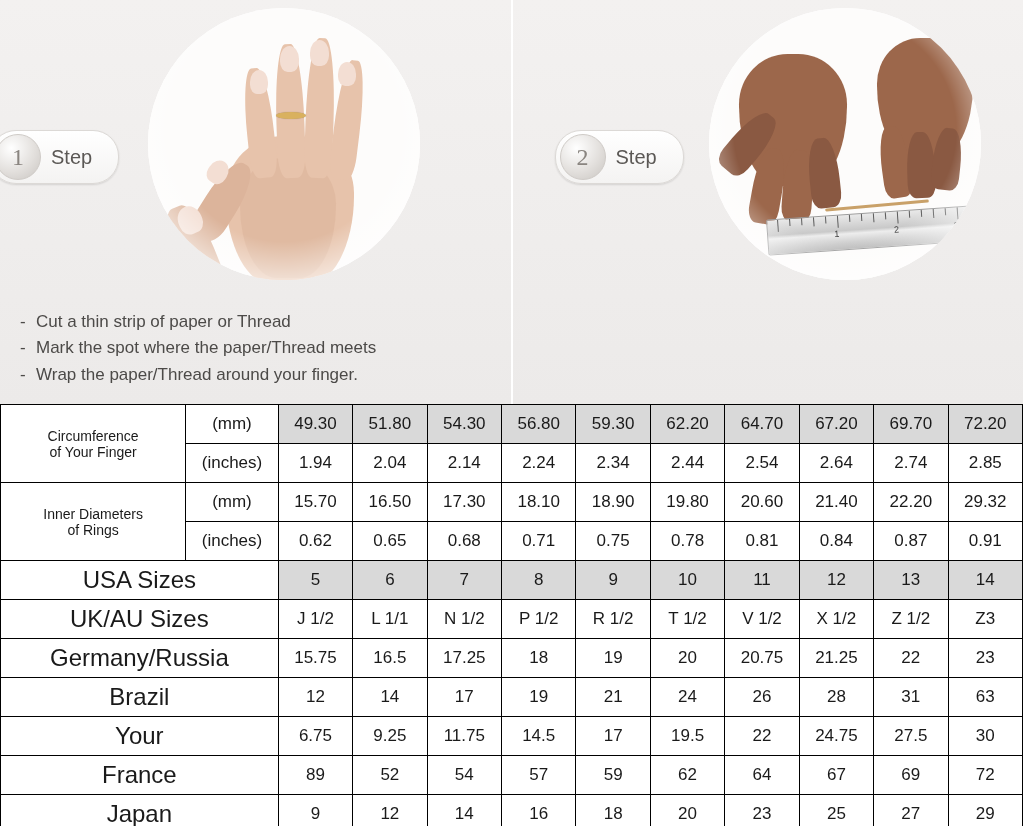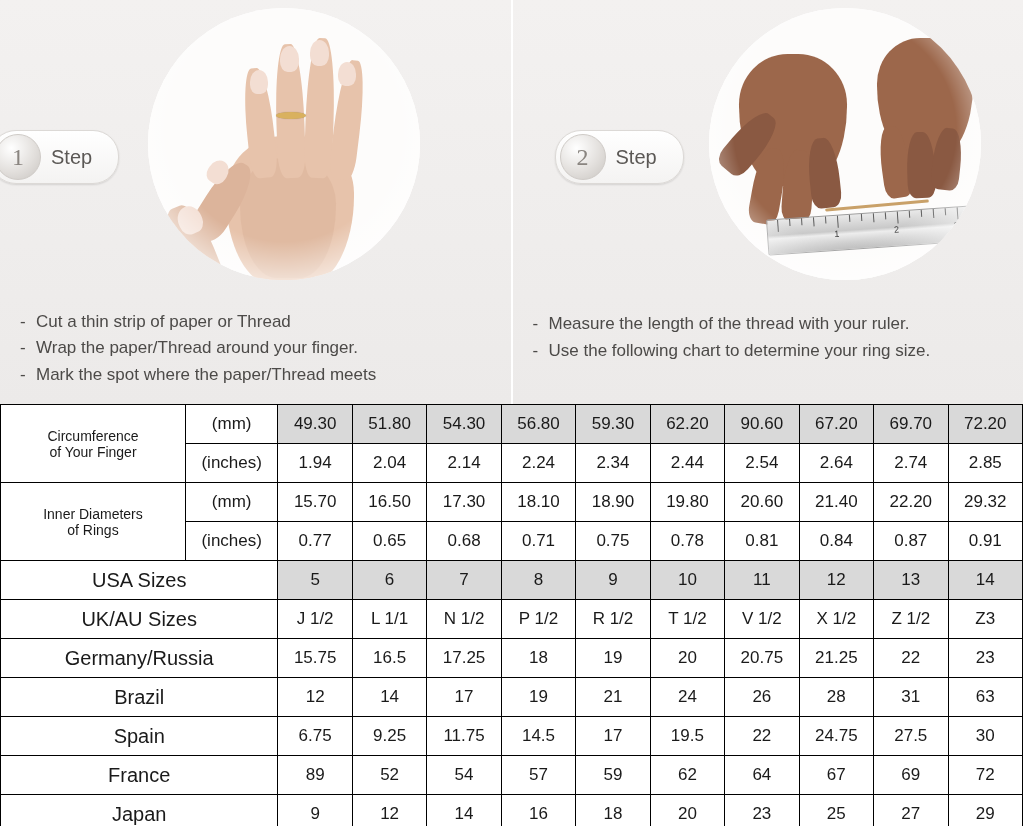--- a/index.html
+++ b/index.html
@@ -185,21 +185,21 @@
     font-family: "Liberation Sans", sans-serif;
   }
   td.rowlabel {
     text-align: center;
     font-size: 14px;
     padding: 0 6px;
     width: 178px;
   }
   td.rowlabel-left {
     text-align: left;
-    font-size: 20px;
+    font-size: 24px;
     padding-left: 8px;
   }
   td.unit {
     width: 84px;
     text-align: center;
     font-size: 17px;
     margin-top: 39px;
   }
   td.shaded { background: #d9d9d9; }
   td.val { width: 66px; }
@@ -243,22 +243,22 @@
         </div>
       </div>
 
       <div class="step-badge badge-left">
         <div class="num">1</div>
         <div class="word">Step</div>
       </div>
 
       <div class="bullets">
         <div><span class="dash">-</span><span>Cut a thin strip of paper or Thread</span></div>
+        <div><span class="dash">-</span><span>Mark the spot where the paper/Thread meets</span></div>
         <div><span class="dash">-</span><span>Wrap the paper/Thread around your finger.</span></div>
-        <div><span class="dash">-</span><span>Mark the spot where the paper/Thread meets</span></div>
       </div>
     </div>
 
     <div class="step-panel right">
 
       <div class="photo-circle photo-right">
         <div class="hand-scene">
           <div style="position:absolute;inset:0;background:#fdfcfb;"></div>
 
           <div class="palm skin-dark" style="left:30px;top:46px;width:108px;height:132px;"></div>
@@ -301,43 +301,39 @@
 
           <div style="position:absolute;left:0;top:0;width:100%;height:100%;background:radial-gradient(circle at 50% 45%, rgba(255,255,255,0) 55%, rgba(255,255,255,.65) 78%, #ffffff 100%);"></div>
         </div>
       </div>
 
       <div class="step-badge badge-right">
         <div class="num">2</div>
         <div class="word">Step</div>
       </div>
 
-      <div class="bullets" style="bottom:40px;">
-        <div><span class="dash">-</span><span>Measure the length of the thread with your ruler.</span></div>
-        <div><span class="dash">-</span><span>Use the following chart to determine your ring size.</span></div>
-      </div>
     </div>
   </div>
 
   <table class="size-chart">
     <tbody>
 
       <tr>
         <td class="rowlabel" rowspan="2">
           <div>Circumference</div>
           <div>of Your Finger</div>
         </td>
         <td class="unit">(mm)</td>
         <td class="val shaded">49.30</td>
         <td class="val shaded">51.80</td>
         <td class="val shaded">54.30</td>
         <td class="val shaded">56.80</td>
         <td class="val shaded">59.30</td>
         <td class="val shaded">62.20</td>
-        <td class="val shaded">90.60</td>
+        <td class="val shaded">64.70</td>
         <td class="val shaded">67.20</td>
         <td class="val shaded">69.70</td>
         <td class="val shaded">72.20</td>
       </tr>
 
       <tr>
         <td class="unit">(inches)</td>
         <td class="val">1.94</td>
         <td class="val">2.04</td>
         <td class="val">2.14</td>
@@ -363,21 +359,21 @@
         <td class="val">18.90</td>
         <td class="val">19.80</td>
         <td class="val">20.60</td>
         <td class="val">21.40</td>
         <td class="val">22.20</td>
         <td class="val">29.32</td>
       </tr>
 
       <tr>
         <td class="unit">(inches)</td>
-        <td class="val">0.77</td>
+        <td class="val">0.62</td>
         <td class="val">0.65</td>
         <td class="val">0.68</td>
         <td class="val">0.71</td>
         <td class="val">0.75</td>
         <td class="val">0.78</td>
         <td class="val">0.81</td>
         <td class="val">0.84</td>
         <td class="val">0.87</td>
         <td class="val">0.91</td>
       </tr>
@@ -432,21 +428,21 @@
         <td class="val">19</td>
         <td class="val">21</td>
         <td class="val">24</td>
         <td class="val">26</td>
         <td class="val">28</td>
         <td class="val">31</td>
         <td class="val">63</td>
       </tr>
 
       <tr>
-        <td class="rowlabel-left" colspan="2">Spain</td>
+        <td class="rowlabel-left" colspan="2">Your</td>
         <td class="val">6.75</td>
         <td class="val">9.25</td>
         <td class="val">11.75</td>
         <td class="val">14.5</td>
         <td class="val">17</td>
         <td class="val">19.5</td>
         <td class="val">22</td>
         <td class="val">24.75</td>
         <td class="val">27.5</td>
         <td class="val">30</td>

